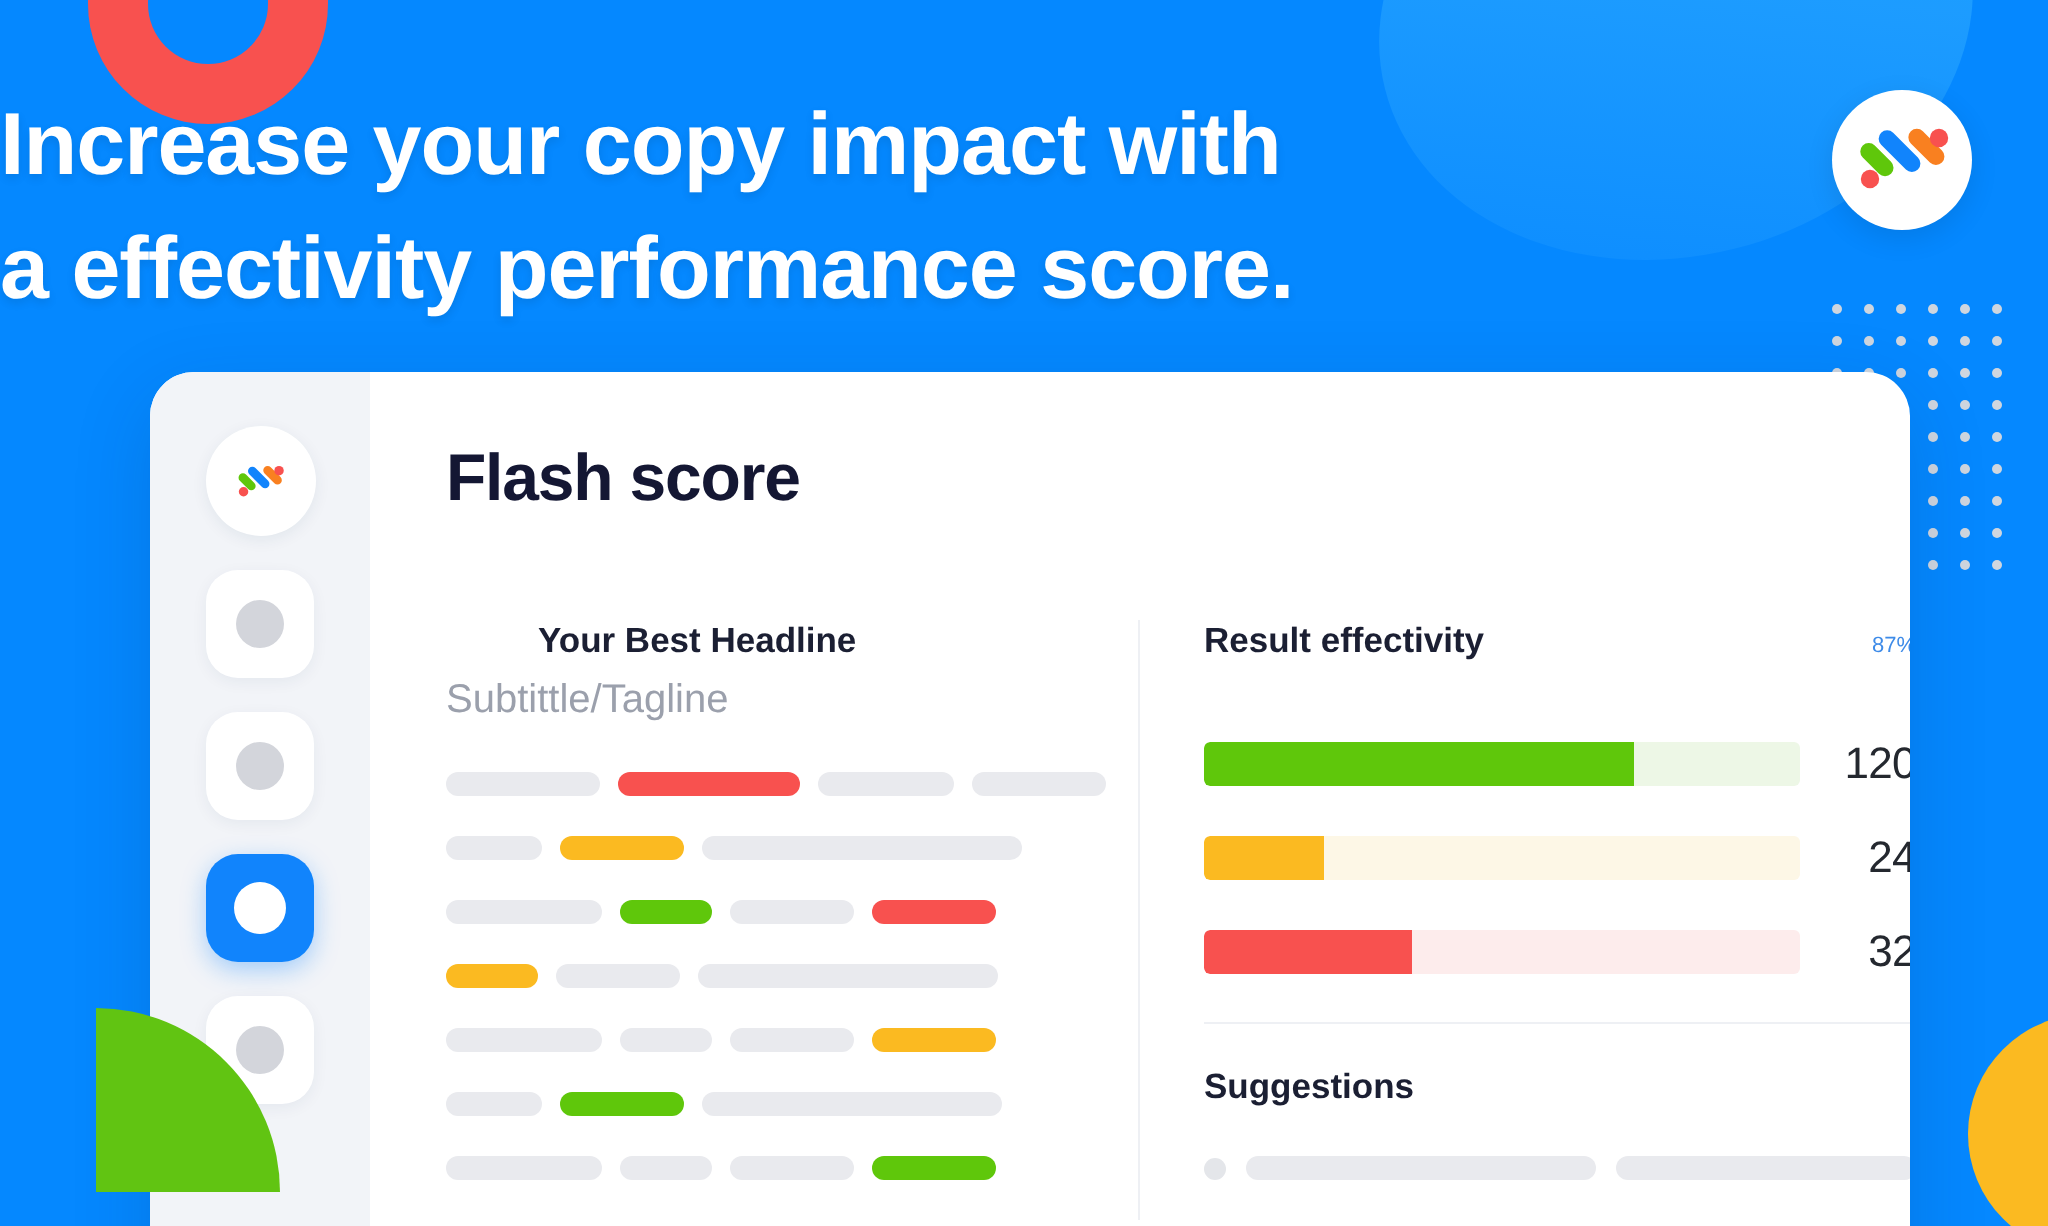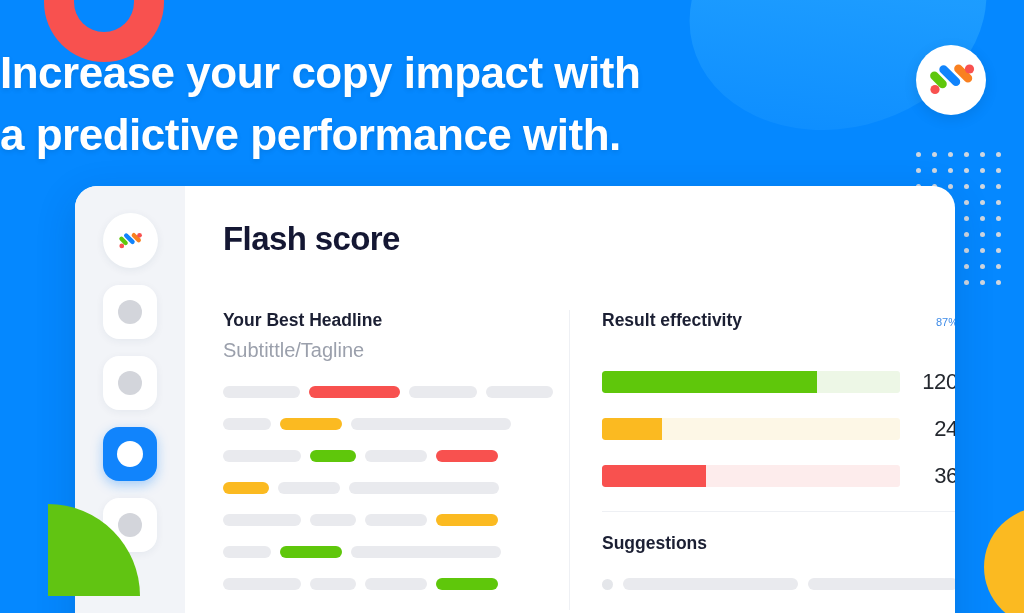--- a/index.html
+++ b/index.html
@@ -192,20 +192,21 @@
     margin: 0 32px 0 16px;
     align-self: stretch;
   }
   .panel-right { flex: 1; }
 
   .sub-heading {
     font-size: 17.5px;
     font-weight: bold;
     color: #1B1F33;
     margin-bottom: 8px;
+    margin-left: 46px;
   }
   .tagline {
     font-size: 20px;
     color: #9BA0AC;
     margin-bottom: 24px;
   }
 
   
   .ph-row {
     display: flex;
@@ -332,21 +333,21 @@
       <i style="background: rgb(207, 214, 223);"></i>
       <i style="background: rgb(207, 214, 223);"></i>
       <i style="background: rgb(207, 214, 223);"></i>
       <i style="background: rgb(207, 214, 223);"></i>
       <i style="background: rgb(207, 214, 223);"></i>
       <i style="background: rgb(207, 214, 223);"></i>
     </div>
 
   <h1 class="headline">
     <span>Increase your copy impact with</span>
-    <span>a predictive performance with.</span>
+    <span>a effectivity performance score.</span>
   </h1>
 
   <div class="brand-badge">
     <svg width="70" height="70" viewBox="0 0 70 70">
       <g transform="rotate(-45 35 35)">
         <rect x="22" y="16" width="8.5" height="20" rx="4.25" fill="#5FC70B"></rect>
         <rect x="33" y="18" width="8.5" height="26" rx="4.25" fill="#1184FC"></rect>
         <rect x="44" y="28" width="8.5" height="22" rx="4.25" fill="#F98020"></rect>
       </g>
       <circle cx="53.5" cy="24" r="4.6" fill="#F8514F"></circle>
@@ -453,21 +454,21 @@
               <div class="bar-row">
                 <div class="bar-track t-yellow">
                   <div class="bar-fill f-yellow" style="width: 20%;"></div>
                 </div>
                 <div class="bar-value">24</div>
               </div>
               <div class="bar-row">
                 <div class="bar-track t-red">
                   <div class="bar-fill f-red" style="width: 35%;"></div>
                 </div>
-                <div class="bar-value">36</div>
+                <div class="bar-value">32</div>
               </div>
             </div>
 
           <div class="divider-h"></div>
 
           <div class="sugg-title">Suggestions</div>
           <div class="sugg-row">
             <span class="sugg-dot"></span>
             <span class="ph" id="sg0" style="width: 175px;"></span>
             <span class="ph" id="sg1" style="width: 150px;"></span>

